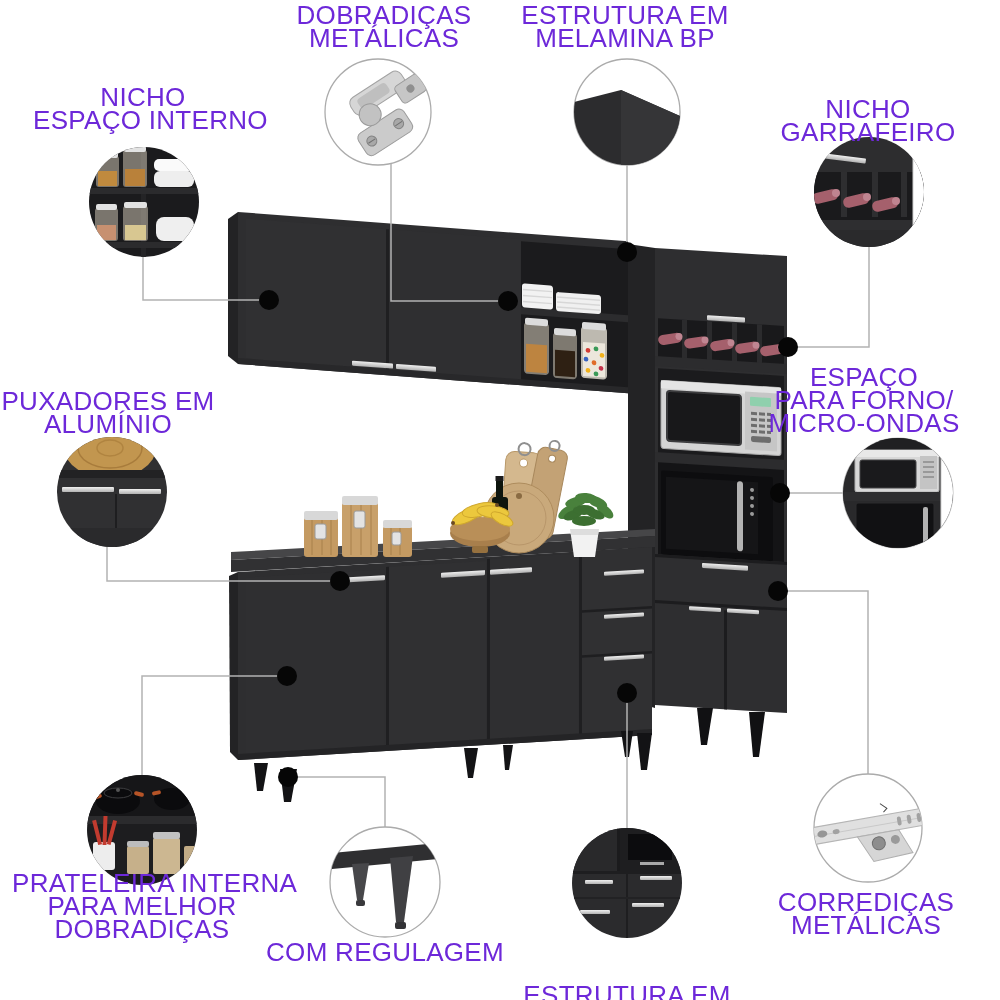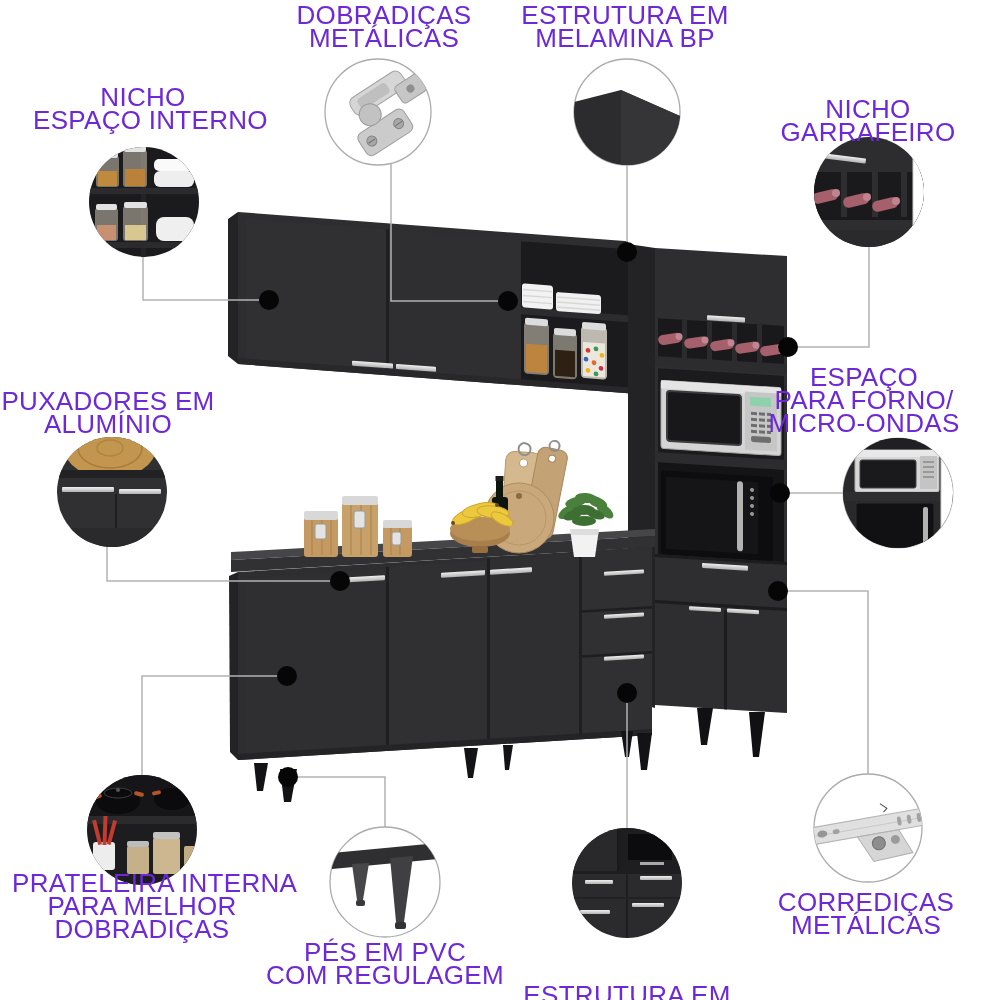--- a/index.html
+++ b/index.html
@@ -501,21 +501,20 @@
   <span class="l">ESPAÇO</span>
   <span class="l">PARA FORNO/</span>
   <span class="l">MICRO-ONDAS</span>
 </div>
 <div class="callout-label" style="left:12px;top:872px;width:260px">
   <span class="l">PRATELEIRA INTERNA</span>
   <span class="l">PARA MELHOR</span>
   <span class="l">DOBRADIÇAS</span>
 </div>
 <div class="callout-label" style="left:265px;top:941px;width:240px">
-  <span class="l">PÉS EM PVC</span>
   <span class="l">COM REGULAGEM</span>
 </div>
 <div class="callout-label" style="left:517px;top:984px;width:220px">
   <span class="l">ESTRUTURA EM</span>
   <span class="l">MDP 15MM</span>
 </div>
 <div class="callout-label" style="left:756px;top:891px;width:220px">
   <span class="l">CORREDIÇAS</span>
   <span class="l">METÁLICAS</span>
 </div>

